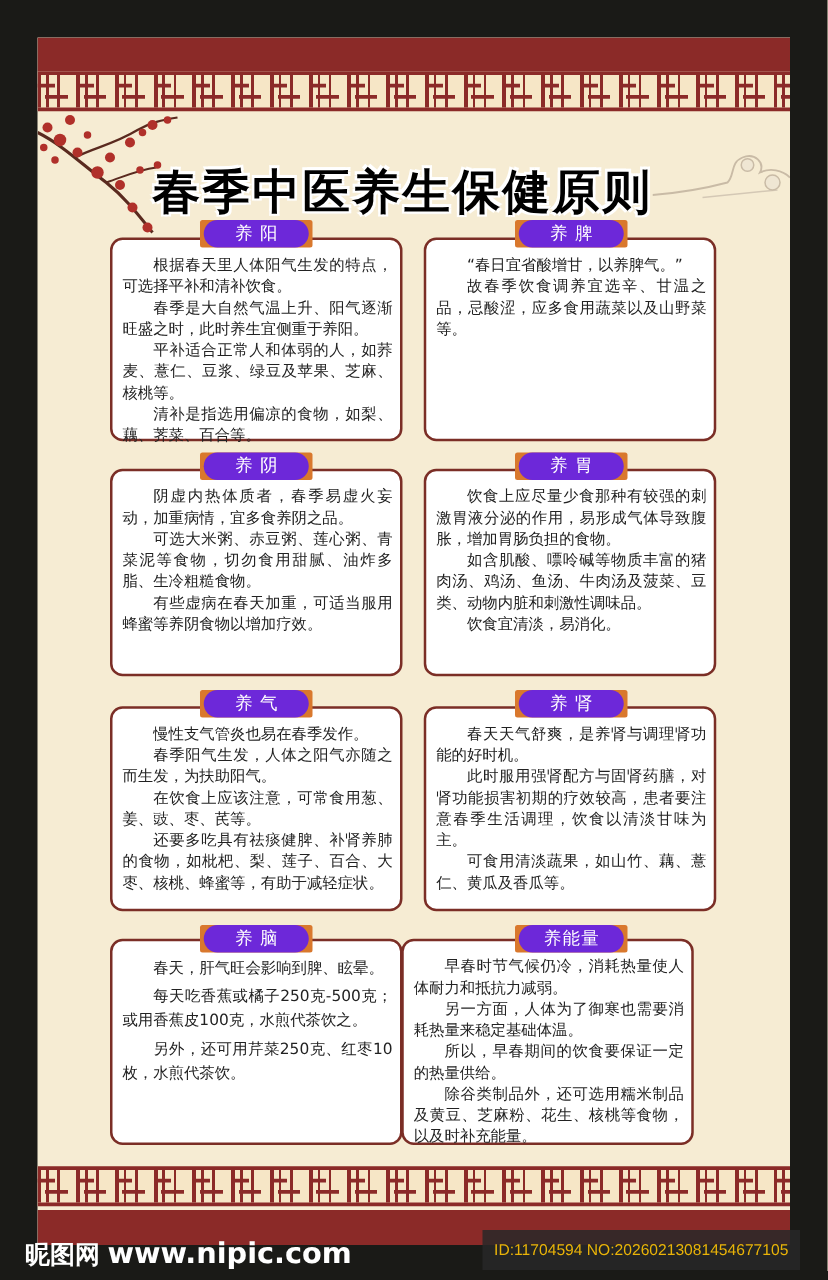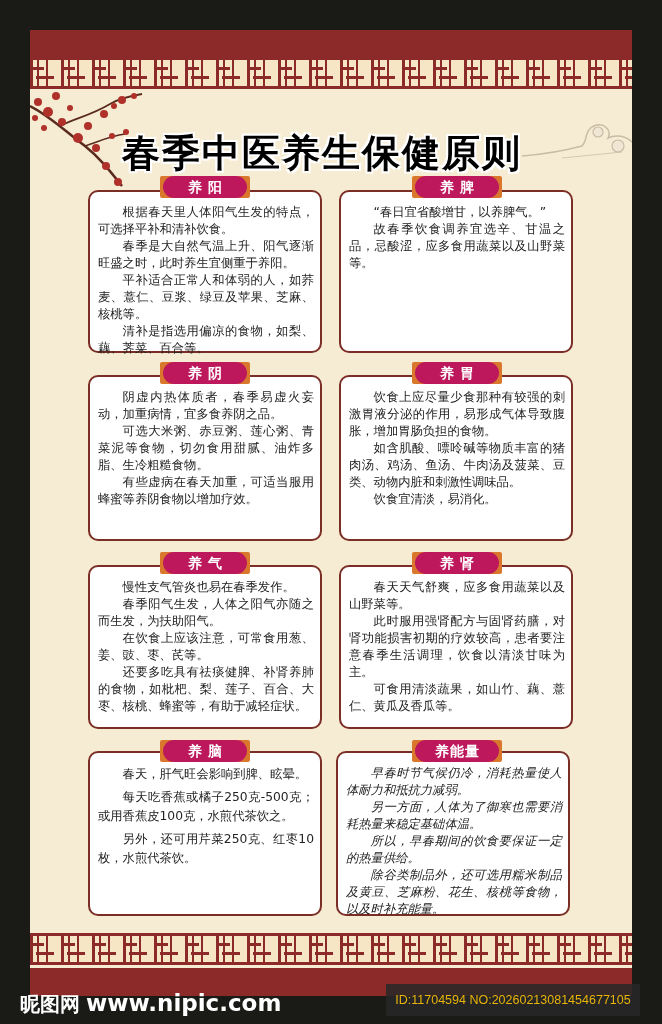--- a/index.html
+++ b/index.html
@@ -49,22 +49,22 @@
   }
   .card .body {
     position:absolute; left:8px; right:6px; top:12px;
     font-size:12.3px; line-height:17px; color:#222;
   }
   .card .body p { margin:0; text-indent:2em; text-align:justify; }
   .pill-wrap {
     position:absolute; width:90px; height:22px; background:#d9782d; border-radius:2px;
   }
   .pill {
-    position:absolute; left:3px; right:3px; top:0; bottom:0; background:#be185d;
-    border-radius:11px; color:#fff; font-weight:bold; font-size:14px; line-height:22px;
+    position:absolute; left:3px; right:3px; top:0; bottom:0; background:#6d28d9;
+    border-radius:11px; color:#fff; font-weight:normal; font-size:14px; line-height:22px;
     text-align:center; letter-spacing:6px; text-indent:6px;
   }
 
   .wm-left {
     position:absolute; left:20px; top:990px; color:#fff; font-size:20px; font-weight:bold;
     white-space:nowrap;
   }
   .wm-left .site { font-size:23px; margin-left:6px; }
   .wm-right {
     position:absolute; left:386px; top:984px; width:254px; height:32px; background:rgba(40,40,40,0.85);
@@ -165,41 +165,41 @@
       <p>在饮食上应该注意，可常食用葱、姜、豉、枣、芪等。</p>
       <p>还要多吃具有祛痰健脾、补肾养肺的食物，如枇杷、梨、莲子、百合、大枣、核桃、蜂蜜等，有助于减轻症状。</p>
     </div>
   </div>
   <div class="pill-wrap" style="left:130px; top:522px;">
       <div class="pill">养气</div>
     </div>
 
   <div class="card" style="left:309px; top:535px; height:164px;">
     <div class="body">
-      <p>春天天气舒爽，应多食用蔬菜以及山野菜等。</p>
+      <p>春天天气舒爽，是养肾与调理肾功能的好时机。</p>
       <p>此时服用强肾配方与固肾药膳，对肾功能损害初期的疗效较高，患者要注意春季生活调理，饮食以清淡甘味为主。</p>
       <p>可食用清淡蔬果，如山竹、藕、薏仁、黄瓜及香瓜等。</p>
     </div>
   </div>
   <div class="pill-wrap" style="left:382px; top:522px;">
       <div class="pill">养肾</div>
     </div>
 
   <div class="card" style="left:58px; top:721px; height:165px;">
     <div class="body" style="line-height:19px;">
       <p style="margin-bottom:4px;">春天，肝气旺会影响到脾、眩晕。</p>
       <p style="margin-bottom:4px;">每天吃香蕉或橘子250克-500克；或用香蕉皮100克，水煎代茶饮之。</p>
       <p>另外，还可用芹菜250克、红枣10枚，水煎代茶饮。</p>
     </div>
   </div>
   <div class="pill-wrap" style="left:130px; top:710px;">
       <div class="pill">养脑</div>
     </div>
 
-  <div class="card" style="left:306px; top:721px; height:165px;font-style:italic;">
+  <div class="card" style="left:291px; top:721px; height:165px;">
     <div class="body">
       <p>早春时节气候仍冷，消耗热量使人体耐力和抵抗力减弱。</p>
       <p>另一方面，人体为了御寒也需要消耗热量来稳定基础体温。</p>
       <p>所以，早春期间的饮食要保证一定的热量供给。</p>
       <p>除谷类制品外，还可选用糯米制品及黄豆、芝麻粉、花生、核桃等食物，以及时补充能量。</p>
     </div>
   </div>
   <div class="pill-wrap" style="left:382px; top:710px;">
       <div class="pill" style="letter-spacing:1px; text-indent:1px;">养能量</div>
     </div>

